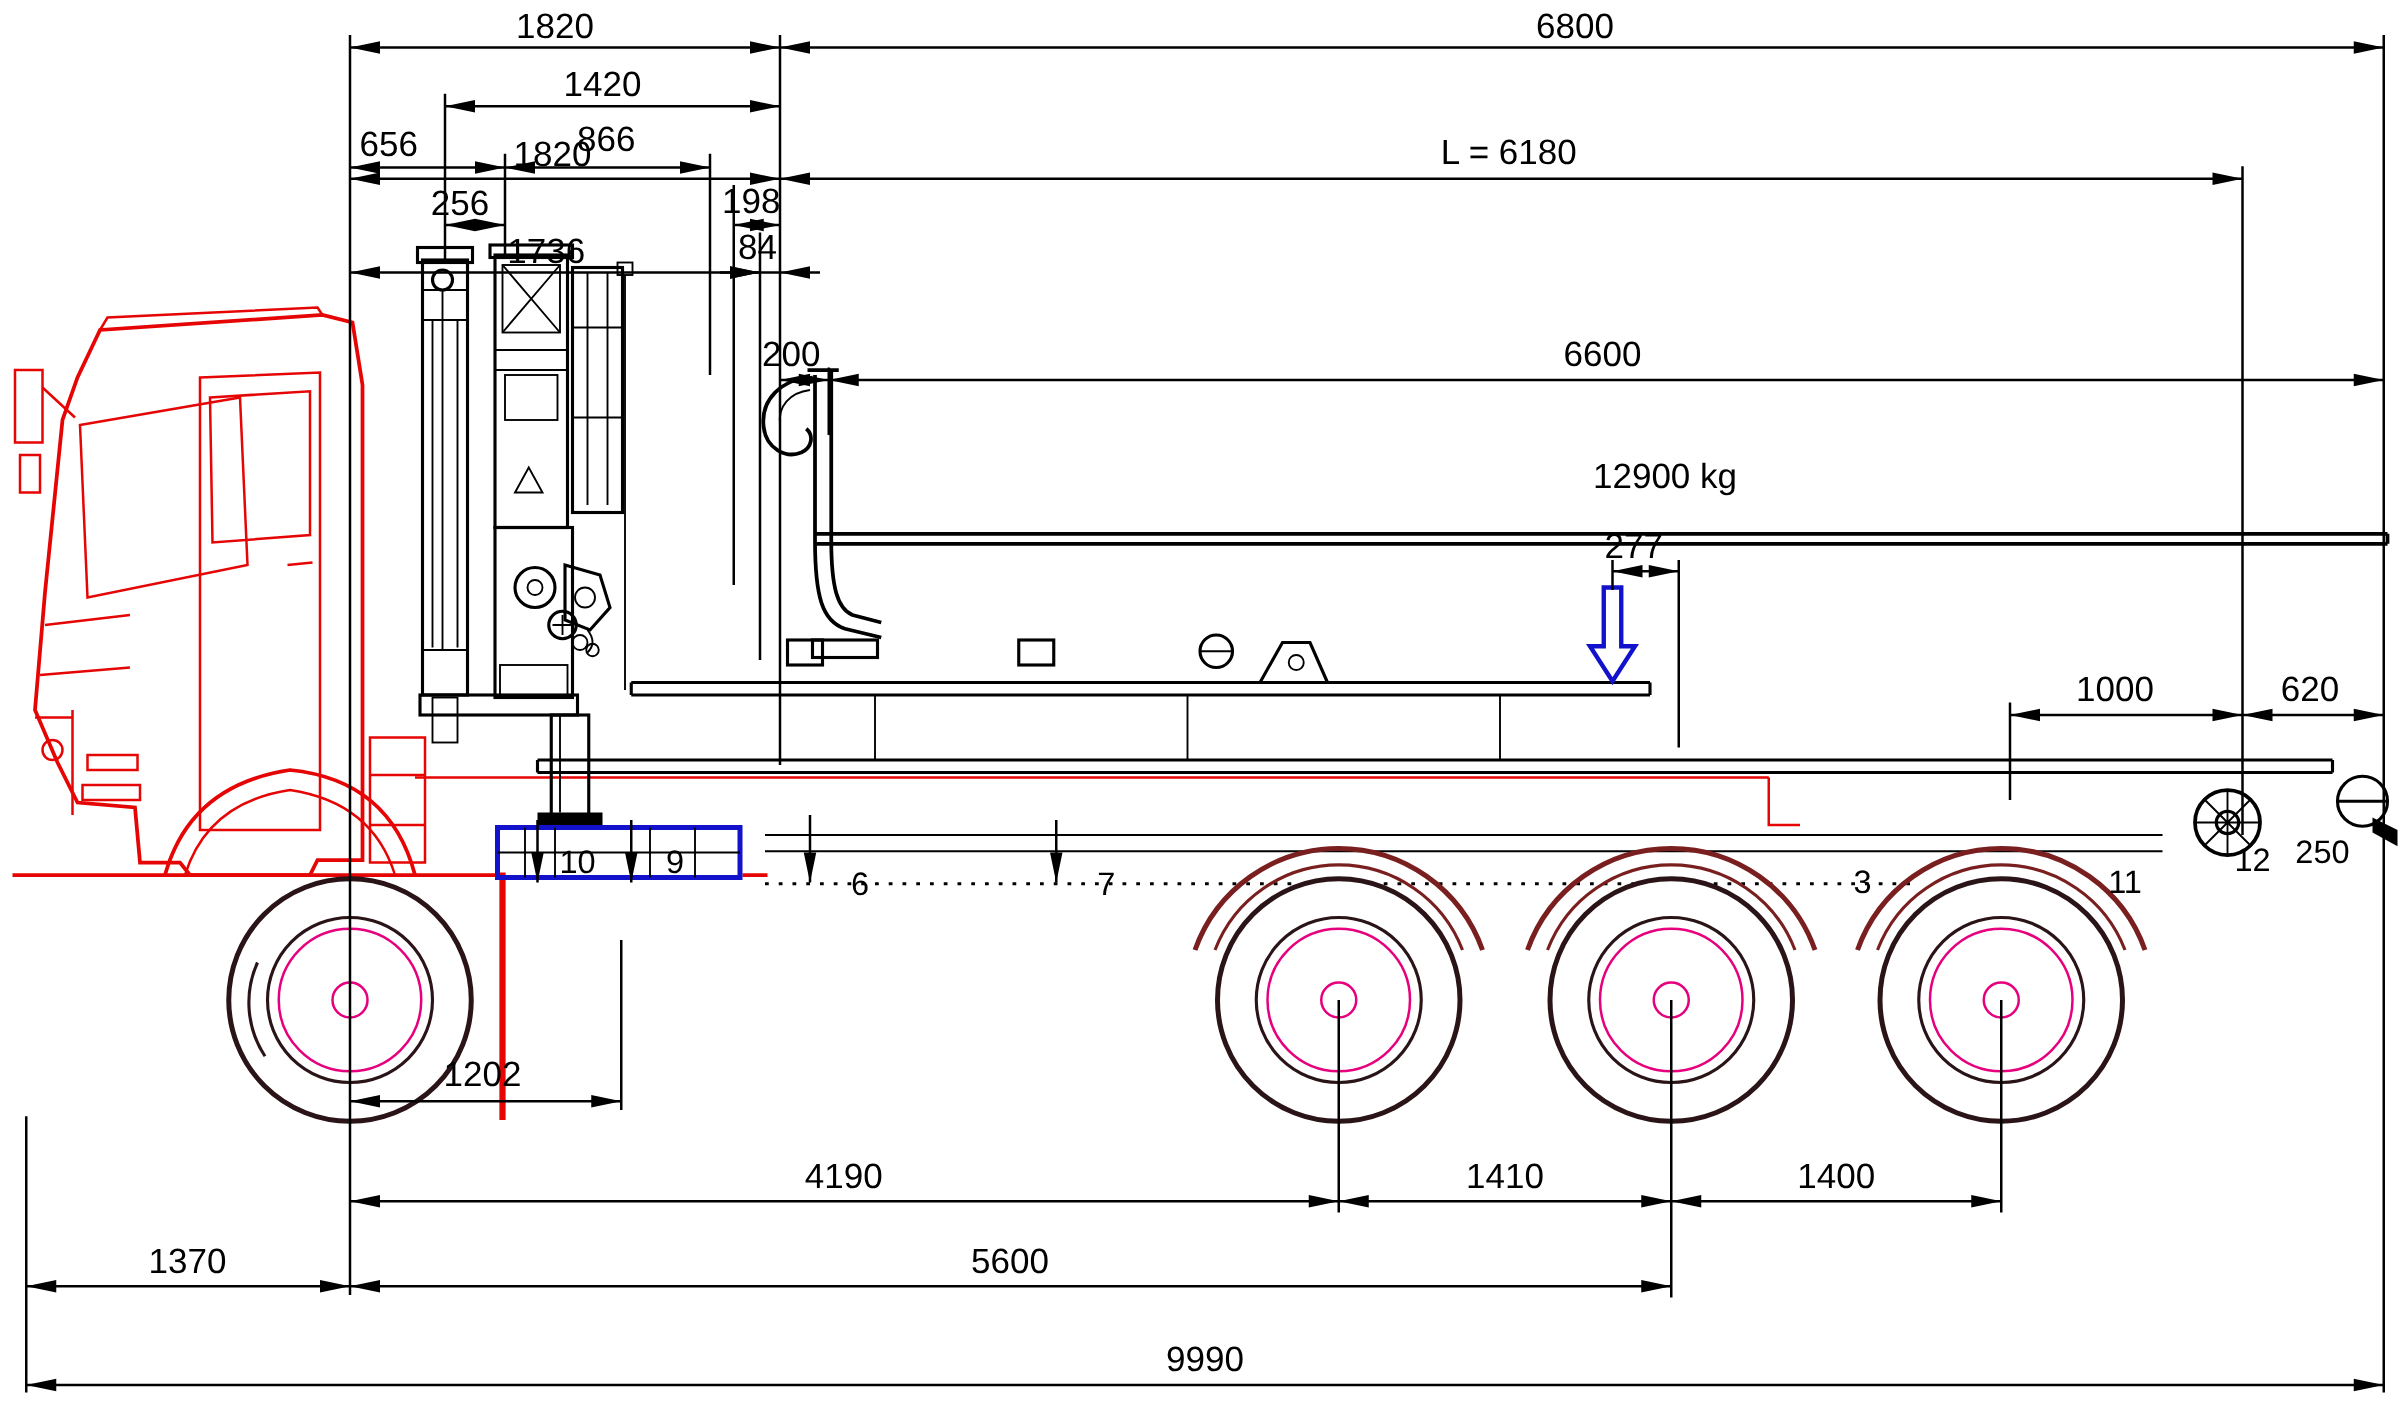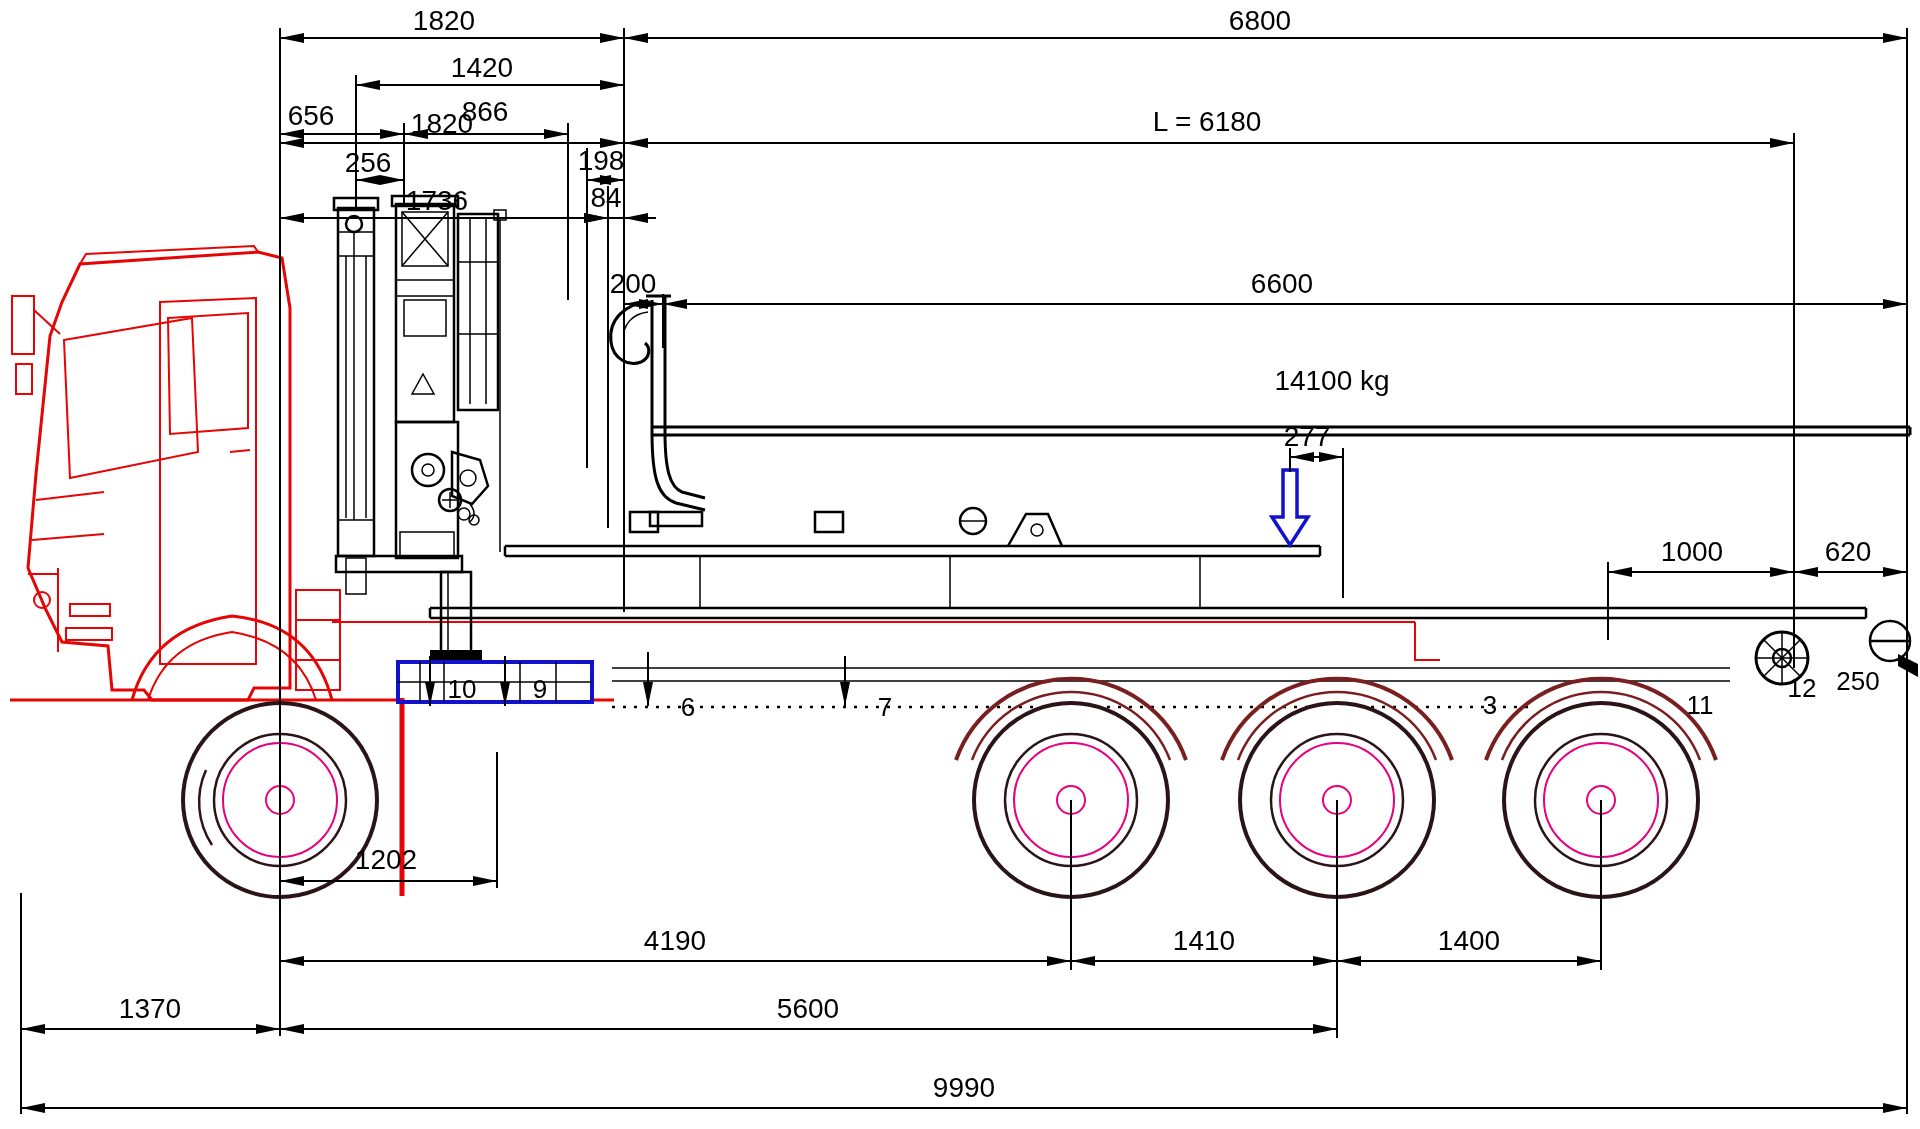--- a/index.html
+++ b/index.html
@@ -343,15 +343,15 @@
         <text x="540" y="698" text-anchor="middle" class="callout-text">9</text>
         <text x="688" y="716" text-anchor="middle" class="callout-text">6</text>
         <text x="885" y="716" text-anchor="middle" class="callout-text">7</text>
         <text x="1490" y="714" text-anchor="middle" class="callout-text">3</text>
         <text x="1700" y="714" text-anchor="middle" class="callout-text">11</text>
         <text x="1802" y="697" text-anchor="middle" class="callout-text">12</text>
         <text x="1858" y="690" text-anchor="middle" class="callout-text">250</text>
       </g>
 </svg>
 
-<div class="weight-label" id="weight-label" style="left: 1332px; top: 365px;">14100 kg</div>
+<div class="weight-label" id="weight-label" style="left: 1332px; top: 365px;">12900 kg</div>
 
 </div>
 
 </body></html>

